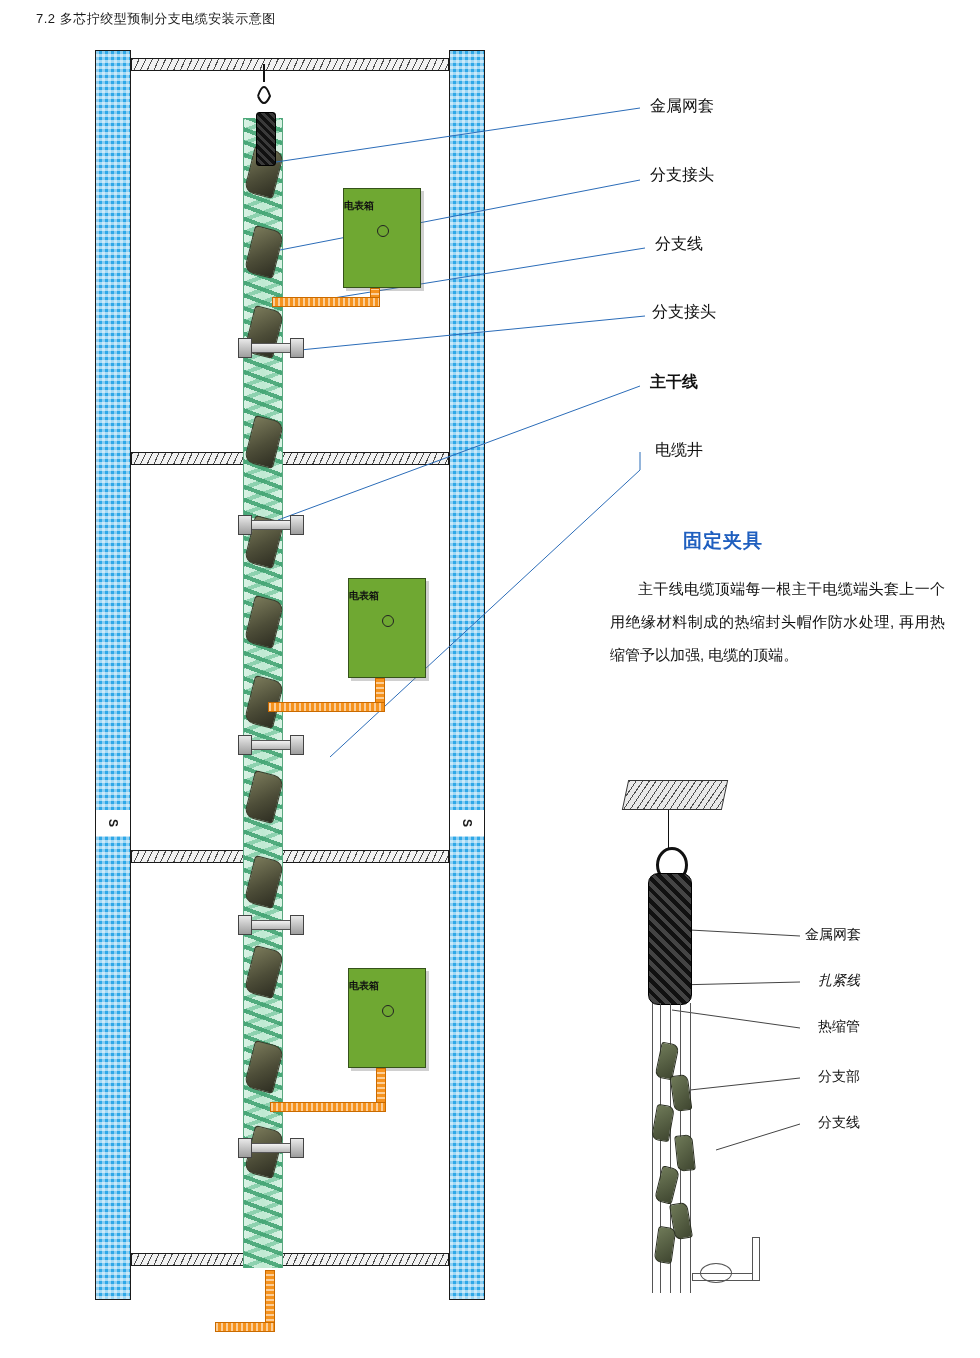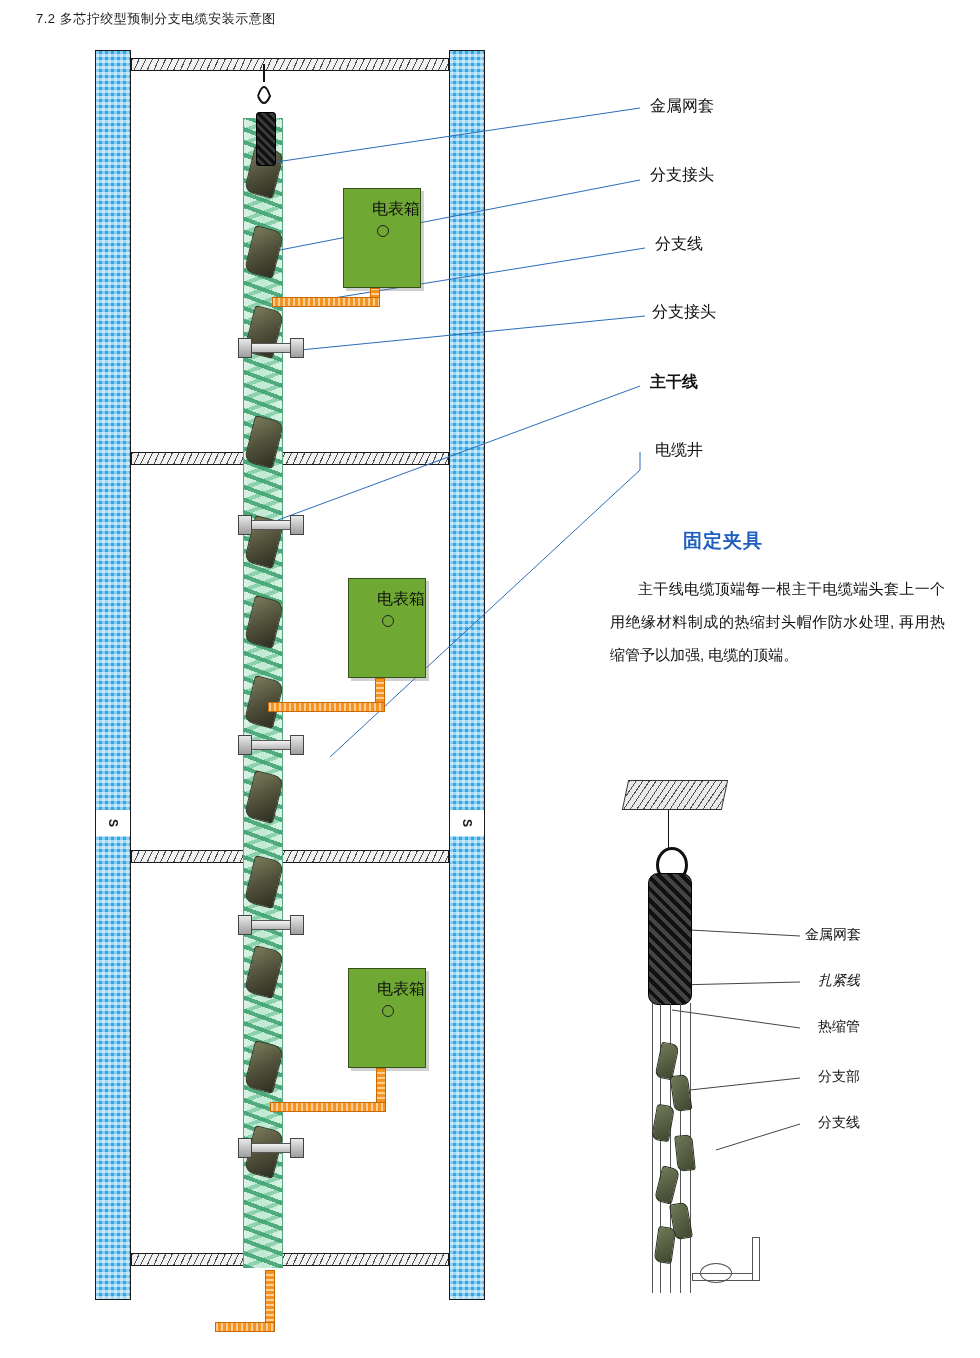--- a/index.html
+++ b/index.html
@@ -37,21 +37,21 @@
          background:linear-gradient(140deg,#7a7a5a,#4d4d38 55%,#2e2e22);
          border:1px solid #3a3a2a;border-radius:4px 10px 4px 10px;transform:rotate(14deg);}
   
   #sock{position:absolute;left:256px;top:112px;width:18px;height:52px;
         background:repeating-linear-gradient(45deg,#111 0 3px,#3a3a3a 3px 6px);
         border:1px solid #000;border-radius:3px;}
   
   .meter-box{position:absolute;width:78px;height:100px;background:#6fa832;
              border:1px solid #35521a;box-sizing:border-box;
              box-shadow:3px 3px 0 rgba(120,120,120,.35);}
-  .meter-box .lbl{position:absolute;left:0;right:0;top:10px;text-align:right;font-size:16px;color:#111;}
+  .meter-box .lbl{position:absolute;left:0;right:0;top:10px;text-align:left;font-size:10px;color:#111;font-weight:bold;}
   .meter-box .dot{position:absolute;left:50%;top:36px;margin-left:-5px;width:10px;height:10px;
                   border:1px solid #222;border-radius:50%;}
   
   .branch{position:absolute;background:
       repeating-linear-gradient(90deg,rgba(255,255,255,.55) 0 2px,rgba(0,0,0,0) 2px 5px),#f6931e;
       border:1px solid #c96a00;box-sizing:border-box;}
   .branch.v{background:repeating-linear-gradient(0deg,rgba(255,255,255,.55) 0 2px,rgba(0,0,0,0) 2px 5px),#f6931e;}
   
   .clamp{position:absolute;width:66px;height:20px;}
   .clamp .bar{position:absolute;left:0;top:5px;width:66px;height:10px;

